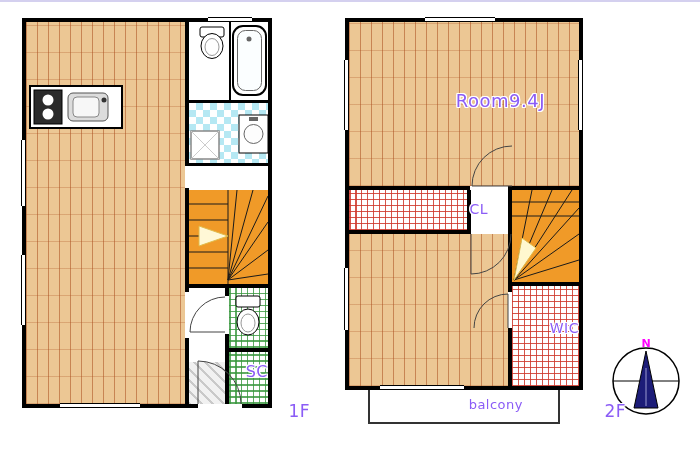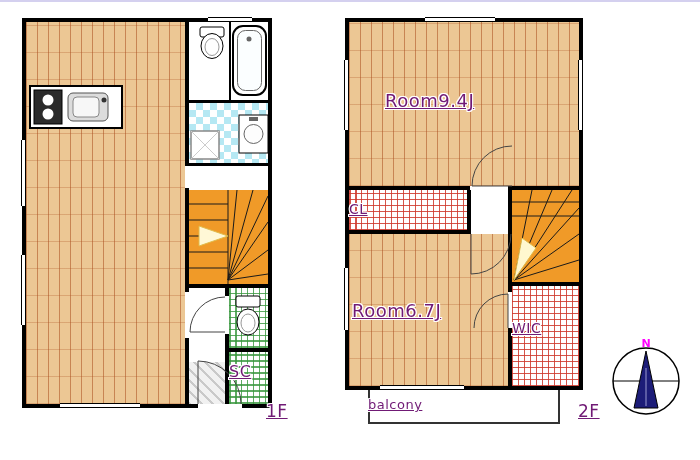--- a/index.html
+++ b/index.html
@@ -37,28 +37,27 @@
     background-image:
       repeating-linear-gradient(0deg, rgba(55,150,60,.8) 0 1.5px, transparent 1.5px 6px),
       repeating-linear-gradient(90deg, rgba(55,150,60,.8) 0 1.5px, transparent 1.5px 6px);
   }
   .genkan {
     position: absolute;
     background-image: repeating-linear-gradient(45deg, #c9c9c9 0 2px, #f1f1f1 2px 8px);
   }
   .label {
     position: absolute;
-    color: #701a75;
-    text-align: left;
+    color: #8b5cf6;
+    text-align: right;
     letter-spacing: .5px;
     text-shadow:
       -1px -1px 0 #fff, 1px -1px 0 #fff, -1px 1px 0 #fff, 1px 1px 0 #fff,
       -1px 0 0 #fff, 1px 0 0 #fff, 0 -1px 0 #fff, 0 1px 0 #fff;
     white-space: nowrap;
-    text-decoration: underline;
   }
   .balcony-box { position: absolute; border: 2px solid #333; background: #fff; }
   .top-strip { left: 0; top: 0; width: 700px; height: 2px; background: #d4d0ef; }
   svg { display: block; }
 </style>
 </head>
 <body>
 
 <div class="page">
   <div class="abs top-strip"></div>
@@ -204,17 +203,16 @@
       <line x1="646" y1="368" x2="646" y2="406" stroke="#9a9ad0" stroke-width="1"></line>
       <text x="646" y="347" text-anchor="middle" font-size="11" font-weight="bold" fill="#ff00ff" font-family="DejaVu Sans, sans-serif">N</text>
     </g>
   </svg>
 
   <div class="label" style="left:229px;top:362px;width:39px;font-size:16px;">SC</div>
   <div class="label" style="left:266px;top:401px;width:44px;font-size:17px;">1F</div>
 
   <div class="label" style="left:385px;top:90px;width:160px;font-size:18px;">Room9.4J</div>
   <div class="label" style="left:349px;top:201px;width:139px;font-size:14px;">CL</div>
-  <div class="label" style="left:352px;top:300px;width:156px;font-size:18px;">Room6.7J</div>
   <div class="label" style="left:512px;top:320px;width:67px;font-size:14px;">WIC</div>
   <div class="label" style="left:368px;top:397px;width:155px;font-size:13px;">balcony</div>
   <div class="label" style="left:578px;top:401px;width:48px;font-size:17px;">2F</div>
 </div>
 
 </body></html>

